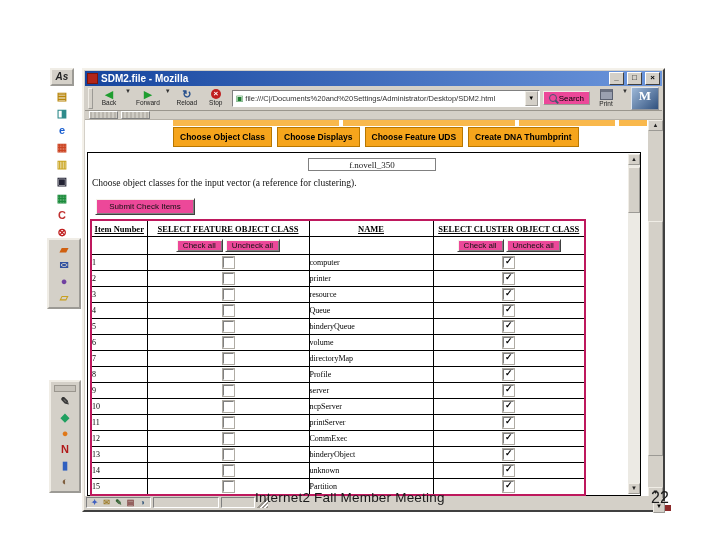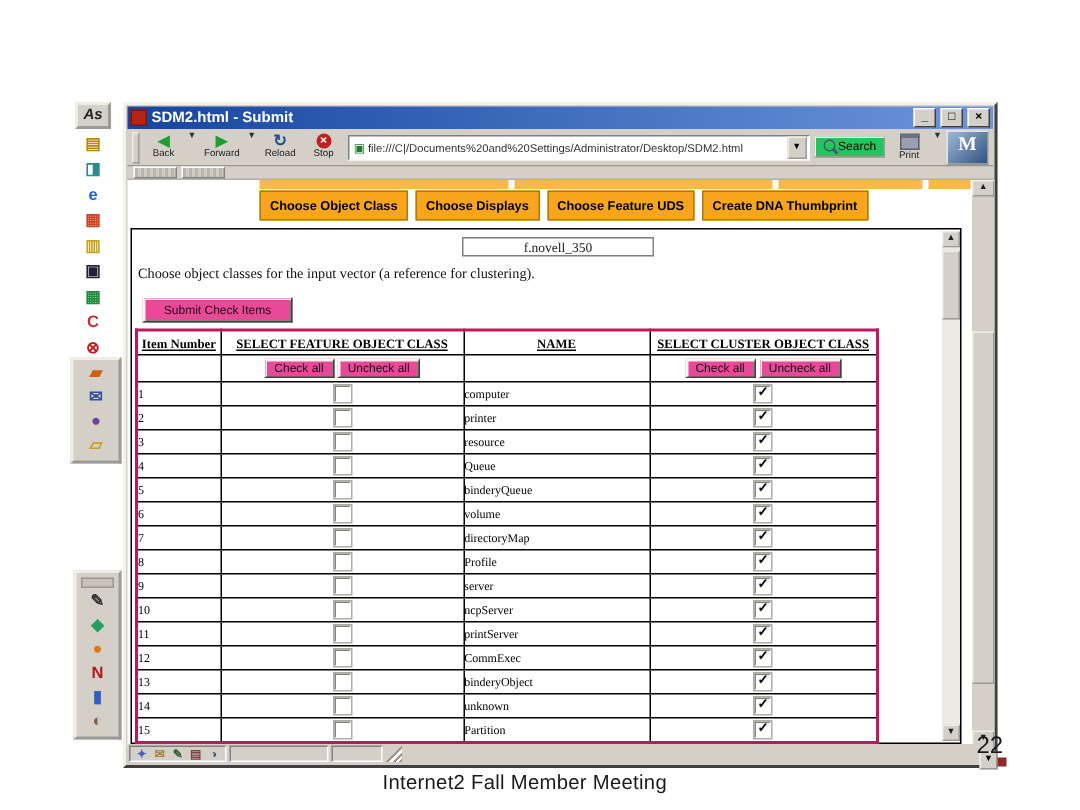--- a/index.html
+++ b/index.html
@@ -43,21 +43,21 @@
   .stop-ic{width:10px;height:10px;border-radius:50%;background:#c02020;color:#fff;
        font-size:8px;line-height:10px;text-align:center;font-weight:bold;}
   .reload-ic{font-size:10px;line-height:10px;color:#264f8c;font-weight:bold;}
   .urlwrap{flex:1;display:flex;align-items:center;height:15px;background:#fff;
        border:1px solid;border-color:#808080 #fff #fff #808080;padding:0 1px;min-width:120px;}
   .page-ic{color:#1f7d2f;font-size:8px;margin:0 2px;}
   .urlinput{flex:1;border:0;outline:0;font-size:7.5px;color:#333;height:12px;padding:0;
        font-family:"Liberation Sans",sans-serif;background:#fff;min-width:20px;}
   .urldrop{width:11px;height:13px;background:#d4d0c8;border:1px outset #f0ede6;
        font-size:6px;text-align:center;line-height:12px;}
-  .chip{display:flex;gap:2px;background:#22c55e;border:1px outset #f0ede6;
+  .chip{display:flex;align-items:center;gap:2px;background:#ec4899;border:1px outset #f0ede6;
        font-size:8px;padding:1px 5px;height:14px;box-sizing:border-box;}
   .mag{width:6px;height:6px;border:1.5px solid #44566e;border-radius:50%;position:relative;}
   .mag::after{content:"";position:absolute;width:4px;height:1.5px;background:#44566e;
        right:-3px;bottom:-1px;transform:rotate(45deg);}
   .print-ic{width:11px;height:7px;background:#9aa0b0;border:1px solid #5a6070;border-top:3px solid #6a7080;}
   .logo{width:26px;height:21px;background:linear-gradient(135deg,#9db8d8,#31517e);
        border:1px outset #dfe6f0;color:#fff;text-align:center;line-height:21px;
        font:bold 13px "Liberation Serif",serif;}
 
   .pbar{position:absolute;left:1px;top:41px;right:1px;height:9px;background:#d4d0c8;
@@ -120,21 +120,21 @@
       font-size:7.5px;color:#222;padding:0 3px;box-sizing:border-box;white-space:nowrap;overflow:hidden;}
   .spanel.icons{gap:3px;}
   .spanel.icons .dicon{width:9px;height:9px;font-size:8px;line-height:9px;}
   .spanel.doc{flex:1;}
   .spanel.p2{width:66px;} .spanel.p3{width:34px;}
   .gripcorner{width:11px;border:0;background:
       linear-gradient(135deg,transparent 50%,#9a968e 50%,#9a968e 60%,#fff 60%,#fff 70%,
       #9a968e 70%,#9a968e 80%,#fff 80%,#fff 90%,#9a968e 90%);}
 
   
-  .caption{position:absolute;left:255px;top:514px;font-size:13.5px;color:#1a1a1a;z-index:5;letter-spacing:.2px;}
+  .caption{position:absolute;left:255px;top:490px;font-size:13.5px;color:#1a1a1a;z-index:5;letter-spacing:.2px;}
   .pagenum{position:absolute;left:651px;top:489px;font-size:16px;color:#1a1a1a;z-index:6;}
   .corner-arrow{position:absolute;left:653px;top:501px;width:10px;height:10px;background:#d4d0c8;
       border:1px outset #f0ede6;font-size:6px;line-height:9px;text-align:center;z-index:4;}
   .slide-marker{position:absolute;left:665px;top:505px;width:6px;height:6px;background:#8c2a2a;z-index:5;}
 </style>
 </head>
 <body>
 
 <div class="dstrip top">
     <span class="dicon raised" style="color: rgb(34, 34, 34);">As</span>
@@ -161,21 +161,21 @@
     <span class="dicon" style="color: rgb(224, 120, 24);">●</span>
     <span class="dicon" style="color: rgb(176, 24, 24);">N</span>
     <span class="dicon" style="color: rgb(48, 96, 192);">▮</span>
     <span class="dicon" style="color: rgb(128, 96, 64);">◐</span>
   </div>
 
 <div class="win">
 
   <div class="titlebar">
     <span class="app-icon"></span>
-    <span class="title-text">SDM2.html - Submit</span>
+    <span class="title-text">SDM2.file - Mozilla</span>
     <span class="win-btn">_</span>
     <span class="win-btn">□</span>
     <span class="win-btn">×</span>
   </div>
 
   <div class="toolbar">
     <span class="grip"></span>
     <span class="tbtn">
       <span class="ticon green">◀</span>
       <span>Back</span>

